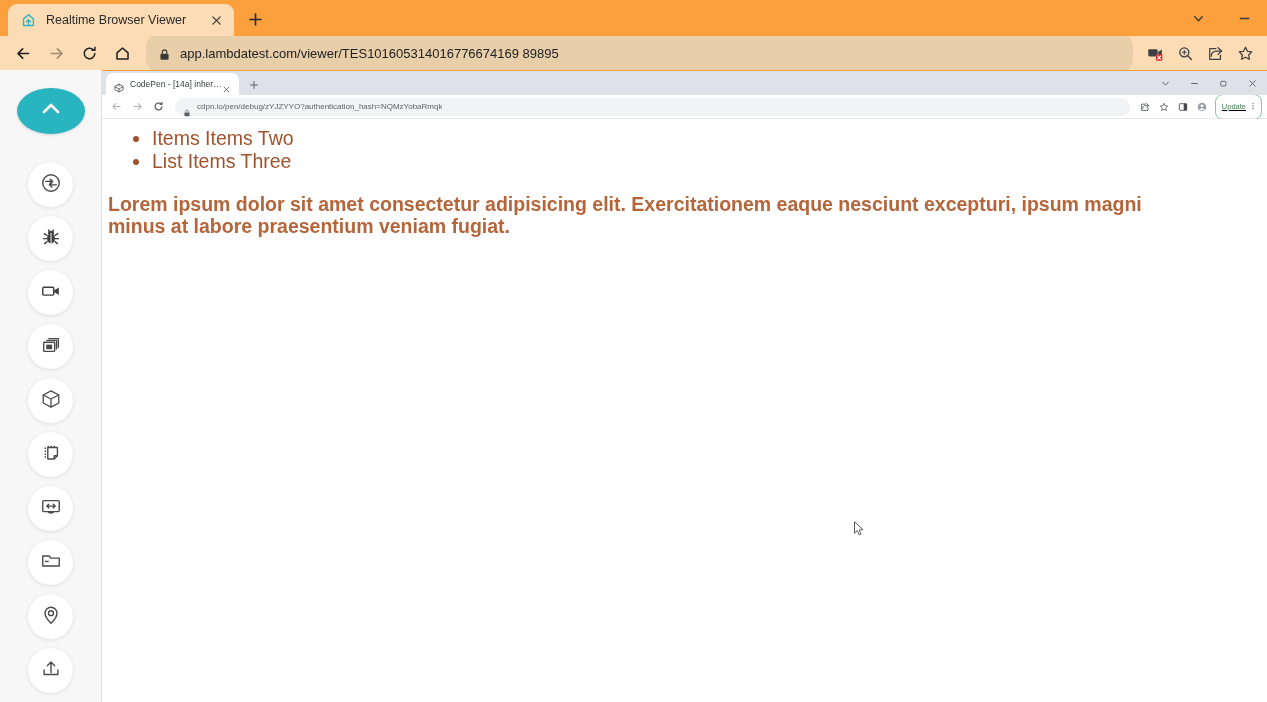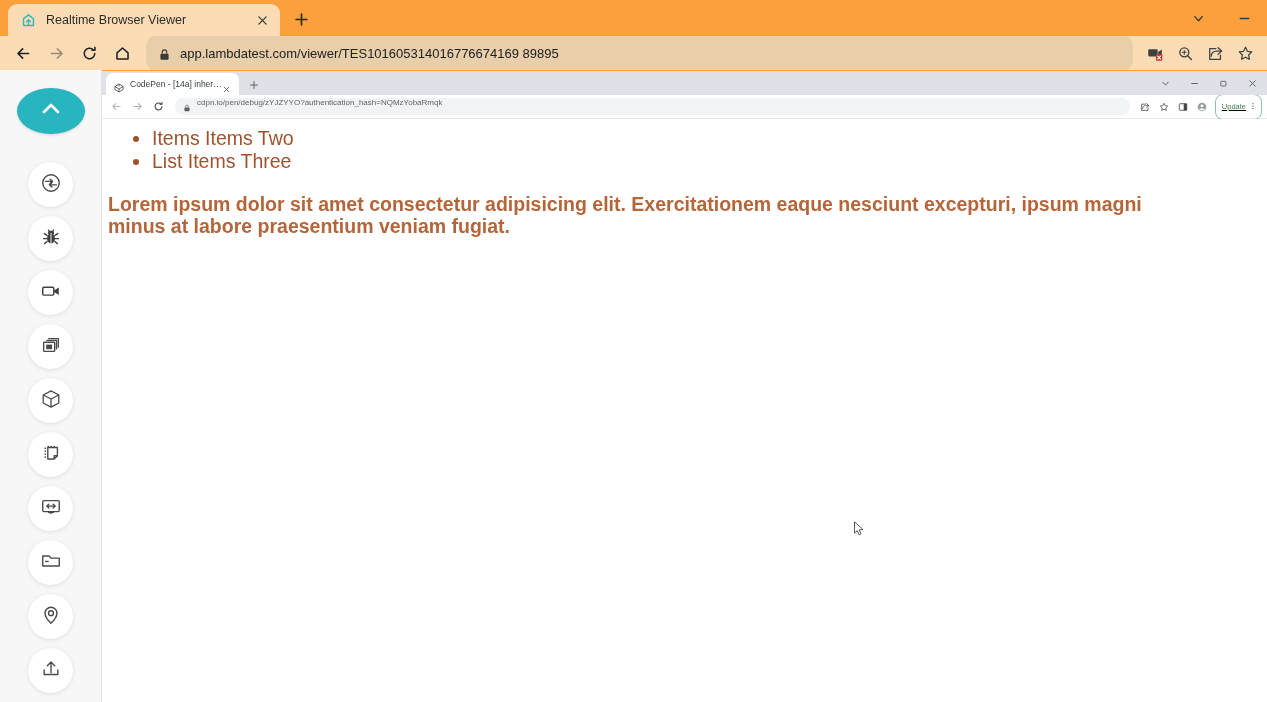--- a/index.html
+++ b/index.html
@@ -13,21 +13,21 @@
   
   .outer-browser { width: 1267px; height: 702px; position: relative; background: #ffffff; }
 
   .outer-titlebar {
     height: 36px; background: #fba03c; position: relative;
     display: flex; align-items: flex-end;
   }
   .outer-tabstrip { display: flex; align-items: flex-end; height: 36px; padding-left: 8px; }
 
   .otab {
-    height: 32px; width: 272px;
+    height: 32px; width: 226px;
     background: #fcdcb4;
     border-radius: 9px 9px 0 0;
     display: flex; align-items: center;
     padding: 0 8px 0 12px;
     position: relative;
   }
   .otab-favicon { width: 17px; height: 17px; flex: 0 0 17px; margin-right: 9px; }
   .otab-title {
     font-size: 12.5px; color: #2b2b2b; flex: 1;
     white-space: nowrap; overflow: hidden; text-overflow: ellipsis;
@@ -169,21 +169,21 @@
     width: 19px; height: 19px; flex: 0 0 19px;
     display: flex; align-items: center; justify-content: center;
     margin-right: 2px;
   }
   .inav svg { width: 11px; height: 11px; }
   .inav.dim svg { opacity: .38; }
 
   .iomnibox {
     flex: 1; height: 17px; margin: 0 5px;
     background: #f1f3f4; border-radius: 9px;
-    display: flex; align-items: flex-start; padding: 0 8px;
+    display: flex; align-items: center; padding: 9px 8px;
     min-width: 0;
   }
   .iomni-lock { width: 8px; height: 8px; flex: 0 0 8px; margin-right: 6px; }
   .iomni-url {
     font-size: 8px; color: #5f6368; white-space: nowrap;
     overflow: hidden; text-overflow: ellipsis;
   }
   .itb-icon {
     width: 17px; height: 17px; flex: 0 0 17px;
     display: flex; align-items: center; justify-content: center;

